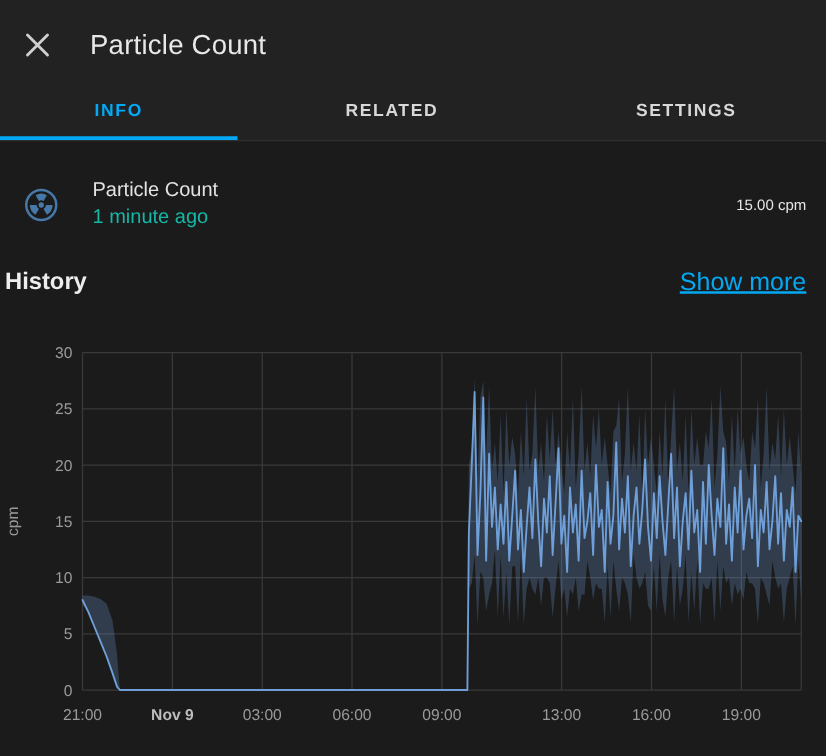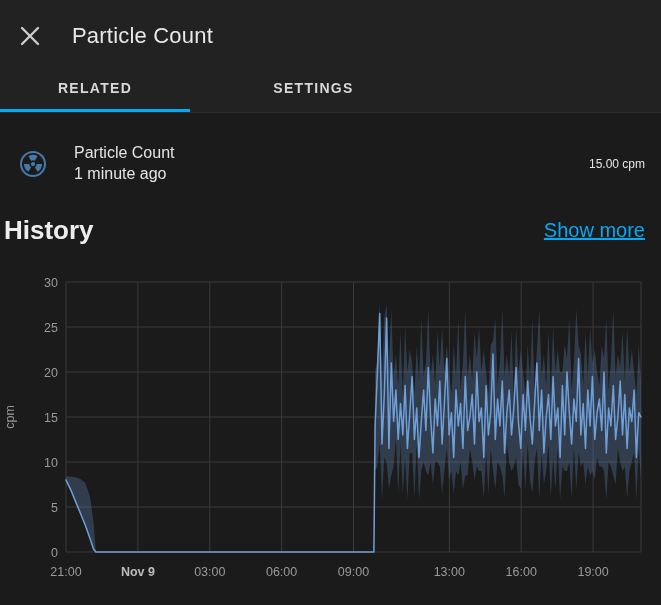--- a/index.html
+++ b/index.html
@@ -20,45 +20,46 @@
   .tab{display:flex;align-items:center;justify-content:center;background:none;border:none;cursor:pointer;
     font-family:"Liberation Sans",sans-serif;font-size:14px;font-weight:600;letter-spacing:1.3px;
     color:#d8d8d8;text-transform:uppercase;}
   .tab.active{color:var(--accent);}
   .tab-indicator{position:absolute;left:0;bottom:0;width:190px;height:3px;background:var(--accent);}
   
   .sensor-row{display:flex;align-items:center;margin:30px 16px 0 16px;}
   .sensor-icon{width:30px;height:30px;flex:0 0 auto;margin-left:2px;}
   .sensor-texts{margin-left:26px;line-height:1.3;}
   .sensor-name{font-size:16px;color:#e3e3e3;}
-  .sensor-when{font-size:16px;color:#e5e5e5;}
+  .sensor-when{font-size:16px;color:#14b8a6;}
   .sensor-value{margin-left:auto;font-size:12px;color:#e6e6e6;}
   
   .history-row{display:flex;align-items:center;margin:30px 16px 6px 4px;}
-  .history-title{font-size:26px;font-weight:700;color:#ededed;}
+  .history-title{font-size:19px;font-weight:700;color:#ededed;}
   .show-more{margin-left:auto;font-size:20px;color:var(--accent);text-decoration:underline;cursor:pointer;}
   
   .chart-wrap{position:absolute;left:0;top:270px;width:661px;height:335px;}
   .chart-wrap svg{display:block;}
   .chart-wrap text{font-family:"Liberation Sans",sans-serif;font-size:12.5px;fill:#9a9a9a;}
   .chart-wrap text.bold{font-weight:700;fill:#bdbdbd;}
 </style>
 </head>
 <body style="--accent: #03a9f4; --icon: #4779a8;">
 
 <div class="dlg-header">
   <div class="title-row">
     <button class="close-btn" aria-label="close">
       <svg width="22" height="22" viewBox="0 0 22 22">
         <path d="M3 3 L19 19 M19 3 L3 19" stroke="#cfcfcf" stroke-width="2.3" stroke-linecap="round"></path>
       </svg>
     </button>
     <div class="dlg-title">Particle Count</div>
   </div>
   <div class="tab-bar">
+    <button class="tab active">INFO</button>
     <button class="tab">RELATED</button>
     <button class="tab">SETTINGS</button>
     <div class="tab-indicator"></div>
   </div>
 </div>
 
 <div class="sensor-row">
   <span class="sensor-icon">
     <svg width="30" height="30" viewBox="-12 -12 24 24">
       <g id="trefoil">

